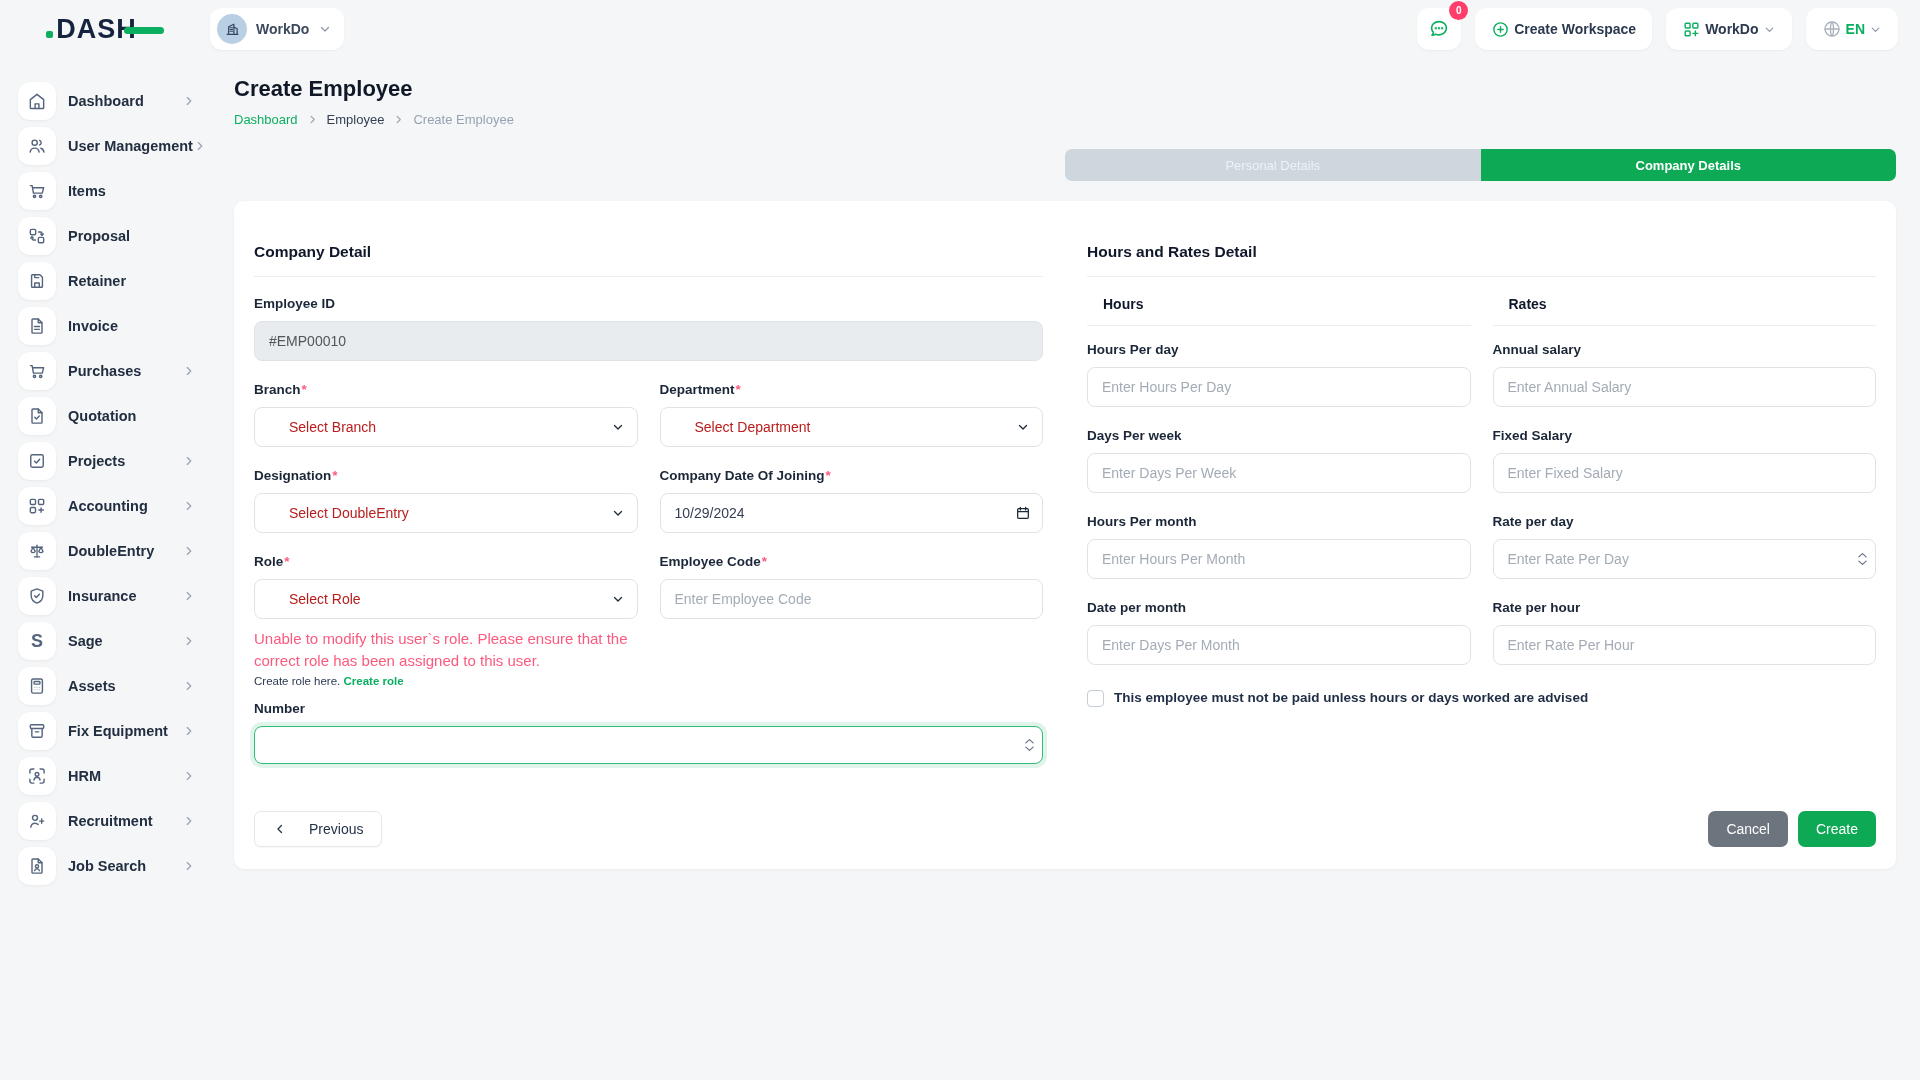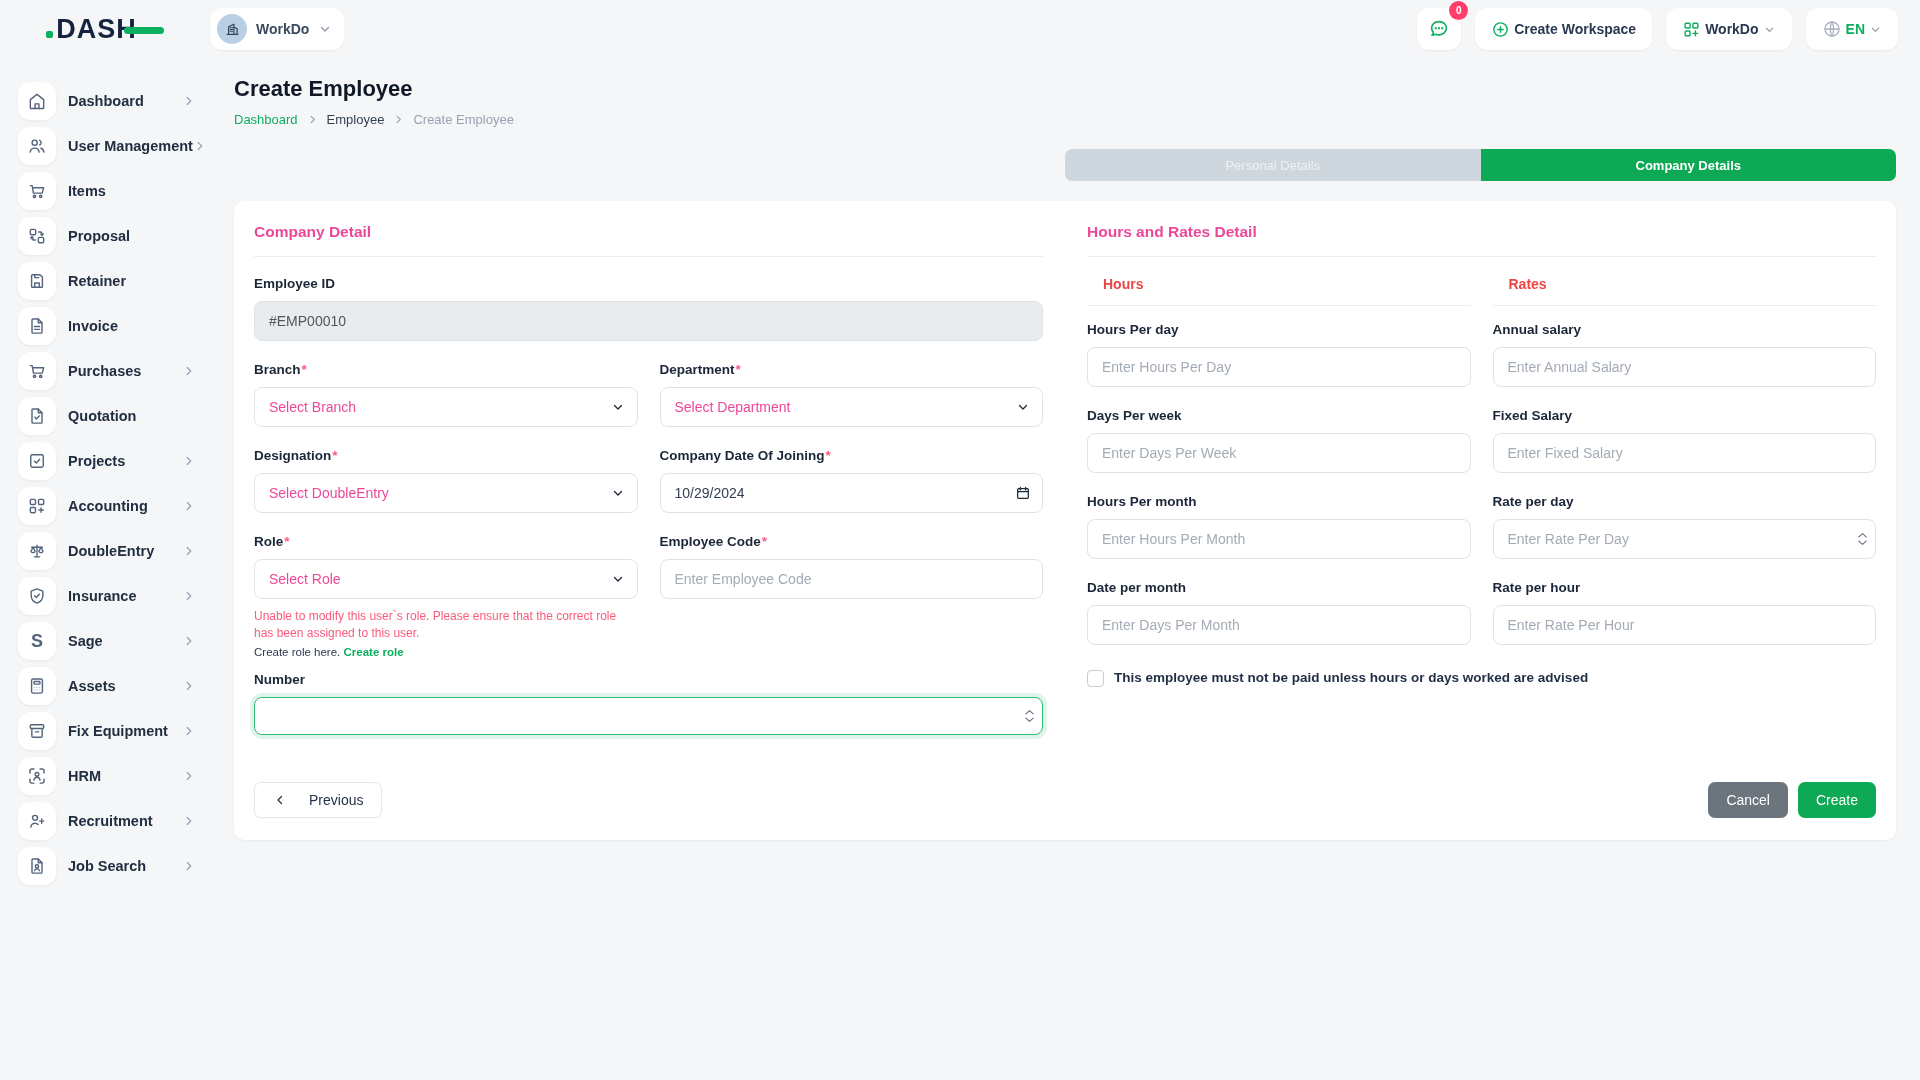--- a/index.html
+++ b/index.html
@@ -56,45 +56,45 @@
   .tabs-row { display:flex; margin-top:22px; margin-left:auto; width:50%; min-width:430px;
     border-radius:7px; overflow:hidden; }
   .tab { flex:1; height:32px; display:flex; align-items:center; justify-content:center;
     font-size:13px; cursor:pointer; border:none; font-family:inherit; }
   .tab-personal { background:#cdd7dd; color:#eef2f4; }
   .tab-company { background:#0ea955; color:#fff; font-weight:700;text-align:center; }
 
   .card { background:#fff; border-radius:10px; margin-top:20px; padding:22px 20px 22px;
     box-shadow:0 1px 3px rgba(16,24,40,.05); }
   .card-cols { display:grid; grid-template-columns:1fr 1fr; gap:0 44px; }
-  .sec-heading { font-size:15.5px; font-weight:700; color:#ec4899; }
+  .sec-heading { font-size:15.5px; font-weight:700; color:#0f172a;margin-top:20px; }
   .divider { height:1px; background:#ebedf0; margin:15px 0 19px; }
-  .sub-heading { font-size:14px; font-weight:700; color:#ef4444;padding-left:16px; }
+  .sub-heading { font-size:14px; font-weight:700; color:#0f172a;padding-left:16px; }
   .sub-divider { height:1px; background:#ebedf0; margin:13px 0 16px; }
 
   .fgroup { margin-bottom:21px; }
   .flabel { display:block; font-size:13.5px; font-weight:700; color:#1b2738; margin-bottom:10px; }
   .req { color:#fb5a7e; margin-left:1px; }
 
   .tinput { width:100%; height:40px; border:1px solid #dfe3e8; border-radius:8px; padding:0 14px;
     font-family:inherit; font-size:14px; color:#344054; background:#fff; outline:none; }
   .tinput::placeholder { color:#a3abb5; }
   .tinput:disabled, .tinput.disabled { background:#e9ecef; border-color:#dfe3e8; color:#51565c; }
 
   .select { width:100%; height:40px; border:1px solid #dfe3e8; border-radius:8px; padding:0 12px 0 14px;
     display:flex; align-items:center; justify-content:space-between; cursor:pointer; background:#fff; }
-  .select-value { font-size:14px; color:#ec4899; }
+  .select-value { font-size:14px; color:#b91c1c;margin-left:20px; }
 
   .grid2 { display:grid; grid-template-columns:1fr 1fr; gap:0 22px; }
 
   .date-field { position:relative; }
   .date-field .tinput { padding-right:38px; }
   .date-ico { position:absolute; right:12px; top:50%; transform:translateY(-50%); pointer-events:none; }
 
-  .role-error { margin-top:9px; font-size:12px; line-height:1.45; color:#fb5a7e; }
+  .role-error { margin-top:9px; font-size:15px; line-height:1.45; color:#fb5a7e; }
   .role-hint { margin-top:3px; font-size:11.5px; color:#2b3950; }
   .role-hint a { color:#0CAF60; font-weight:700; text-decoration:none; cursor:pointer; }
 
   .num-wrap { position:relative; }
   .num-input { width:100%; height:38px; border:1.5px solid #2fbe76; border-radius:8px; padding:0 34px 0 14px;
     font-family:inherit; font-size:14px; outline:none; box-shadow:0 0 0 4px #e0f4ea; }
   .spin { position:absolute; right:8px; top:50%; transform:translateY(-50%); display:flex; flex-direction:column;
     gap:1px; cursor:pointer; }
 
   .num-field { position:relative; }

